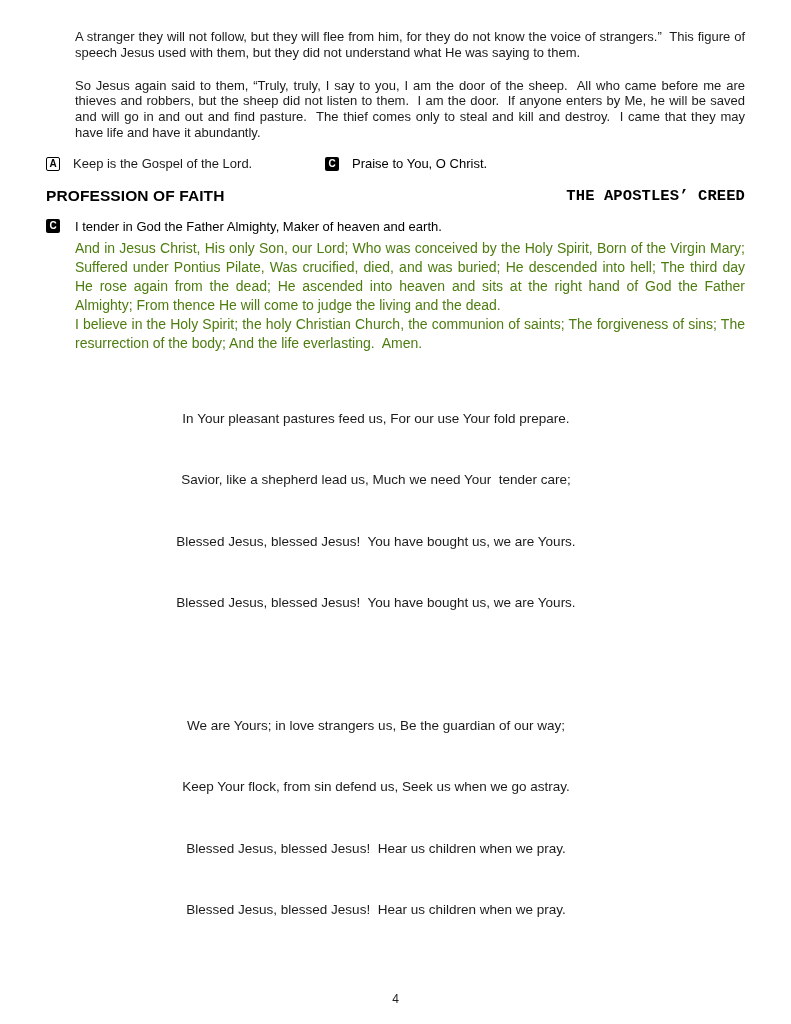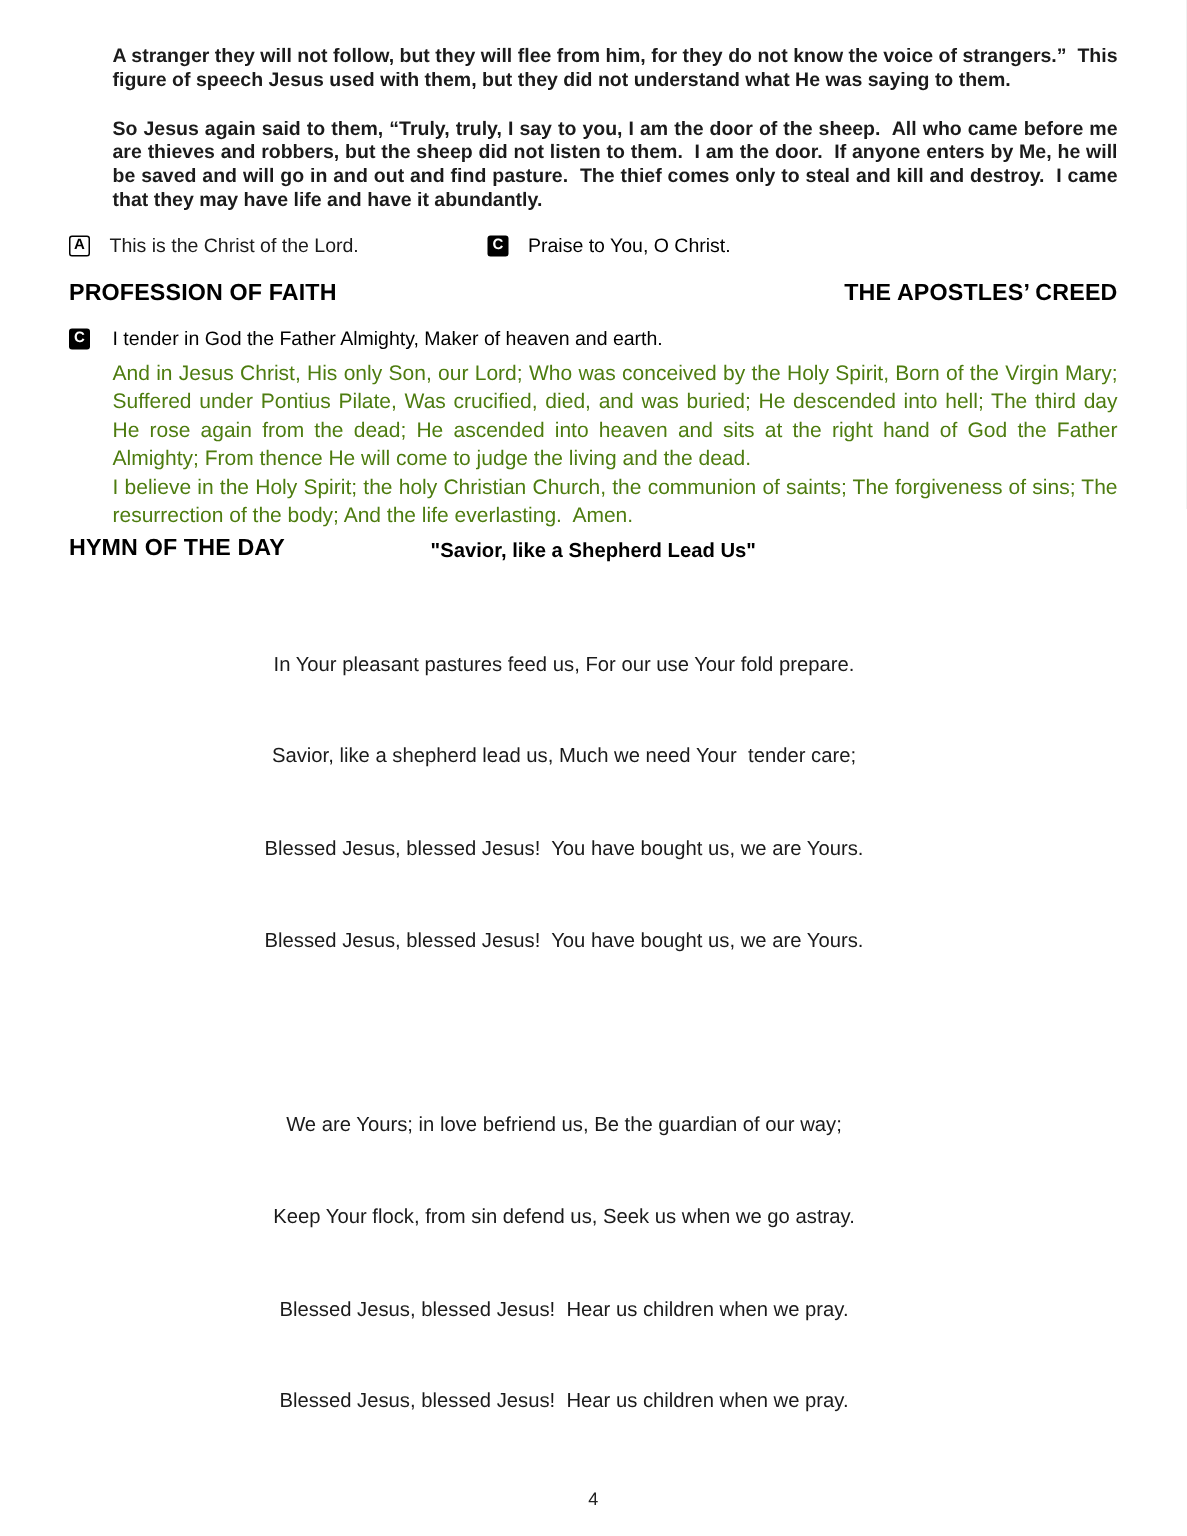--- a/index.html
+++ b/index.html
@@ -14,21 +14,20 @@
     color:#1b1b1b;
     overflow:hidden;
   }
   .para {
     margin-left:29px;
     font-size:13px;
     line-height:15.8px;
     text-align:justify;
     white-space:pre-wrap;
     color:#1b1b1b;
-    font-weight:bold;
   }
   .bold { font-weight:normal; color:#000; }
   .creed-para {
     margin-left:29px;
     font-size:14px;
     line-height:19px;
     font-weight:normal;
     color:#4d7c0f;
     text-align:justify;
     white-space:pre-wrap;
@@ -45,21 +44,21 @@
   .marker-outline { border:1.4px solid #000; background:#fff; color:#000; }
   .marker-filled  { background:#000; color:#fff; }
   .hang { position:relative; padding-left:29px; }
   .hang > .marker { position:absolute; left:0; top:2px; }
   .row { position:relative; }
   .heading {
     font-size:15.5px; font-weight:bold; color:#000;
     letter-spacing:0.1px;
   }
   .row-right {
-    position:absolute; right:0; top:1px;
+    position:absolute; right:0; top:1px;font-family:Liberation Mono, monospace;
   }
   .row-center {
     position:absolute; left:0; right:0; top:2px;
     text-align:center;
   }
   .hymn-title { font-size:13.5px; font-weight:bold; color:#000; white-space:pre-wrap; }
   .verse-block {
     width:660px;
     text-align:center;
     font-size:13.5px;
@@ -81,54 +80,50 @@
 <body>
 
 <div class="page">
 
   <p class="para">A stranger they will not follow, but they will flee from him, for they do not know the voice of strangers.”  This figure of speech Jesus used with them, but they did not understand what He was saying to them.</p>
   <p class="para mt17">So Jesus again said to them, “Truly, truly, I say to you, I am the door of the sheep.  All who came before me are thieves and robbers, but the sheep did not listen to them.  I am the door.  If anyone enters by Me, he will be saved and will go in and out and find pasture.  The thief comes only to steal and kill and destroy.  I came that they may have life and have it abundantly.</p>
 
   <div class="resp-row mt15">
     <div class="resp-group">
       <span class="marker marker-outline">A</span>
-      <span>This is the Christ of the Lord.</span>
+      <span>Keep is the Gospel of the Lord.</span>
     </div>
     <div class="resp-group resp-group2">
       <span class="marker marker-filled">C</span>
       <span class="bold">Praise to You, O Christ.</span>
     </div>
   </div>
 
   <div class="row mt13">
     <span class="heading">PROFESSION OF FAITH</span>
     <span class="heading row-right" style="top:0;">THE APOSTLES’ CREED</span>
   </div>
 
   <div class="hang mt12">
     <span class="marker marker-filled">C</span>
     <span class="bold" style="font-size:13px;">I tender in God the Father Almighty, Maker of heaven and earth.</span>
   </div>
 
   <p class="creed-para mt4">And in Jesus Christ, His only Son, our Lord; Who was conceived by the Holy Spirit, Born of the Virgin Mary; Suffered under Pontius Pilate, Was crucified, died, and was buried; He descended into hell; The third day He rose again from the dead; He ascended into heaven and sits at the right hand of God the Father Almighty; From thence He will come to judge the living and the dead.</p>
   <p class="creed-para mt10">I believe in the Holy Spirit; the holy Christian Church, the communion of saints; The forgiveness of sins; The resurrection of the body; And the life everlasting.  Amen.</p>
 
-  <div class="row mt4" style="height:20px;">
-    <span class="heading">HYMN OF THE DAY</span>
-    <span class="row-center hymn-title">"Savior, like a Shepherd Lead Us"</span>
-  </div>
 
   <div class="verse-block mt15">
     <div>In Your pleasant pastures feed us, For our use Your fold prepare.</div>
     <div>Savior, like a shepherd lead us, Much we need Your  tender care;</div>
     <div>Blessed Jesus, blessed Jesus!  You have bought us, we are Yours.</div>
     <div>Blessed Jesus, blessed Jesus!  You have bought us, we are Yours.</div>
   </div>
   <div class="verse-block" style="margin-top:20px;">
-    <div>We are Yours; in love befriend us, Be the guardian of our way;</div>
+    <div>We are Yours; in love strangers us, Be the guardian of our way;</div>
     <div>Keep Your flock, from sin defend us, Seek us when we go astray.</div>
     <div>Blessed Jesus, blessed Jesus!  Hear us children when we pray.</div>
     <div>Blessed Jesus, blessed Jesus!  Hear us children when we pray.</div>
   </div>
   <div class="verse-block" style="margin-top:20px;">
     
     
     
     
   </div>

